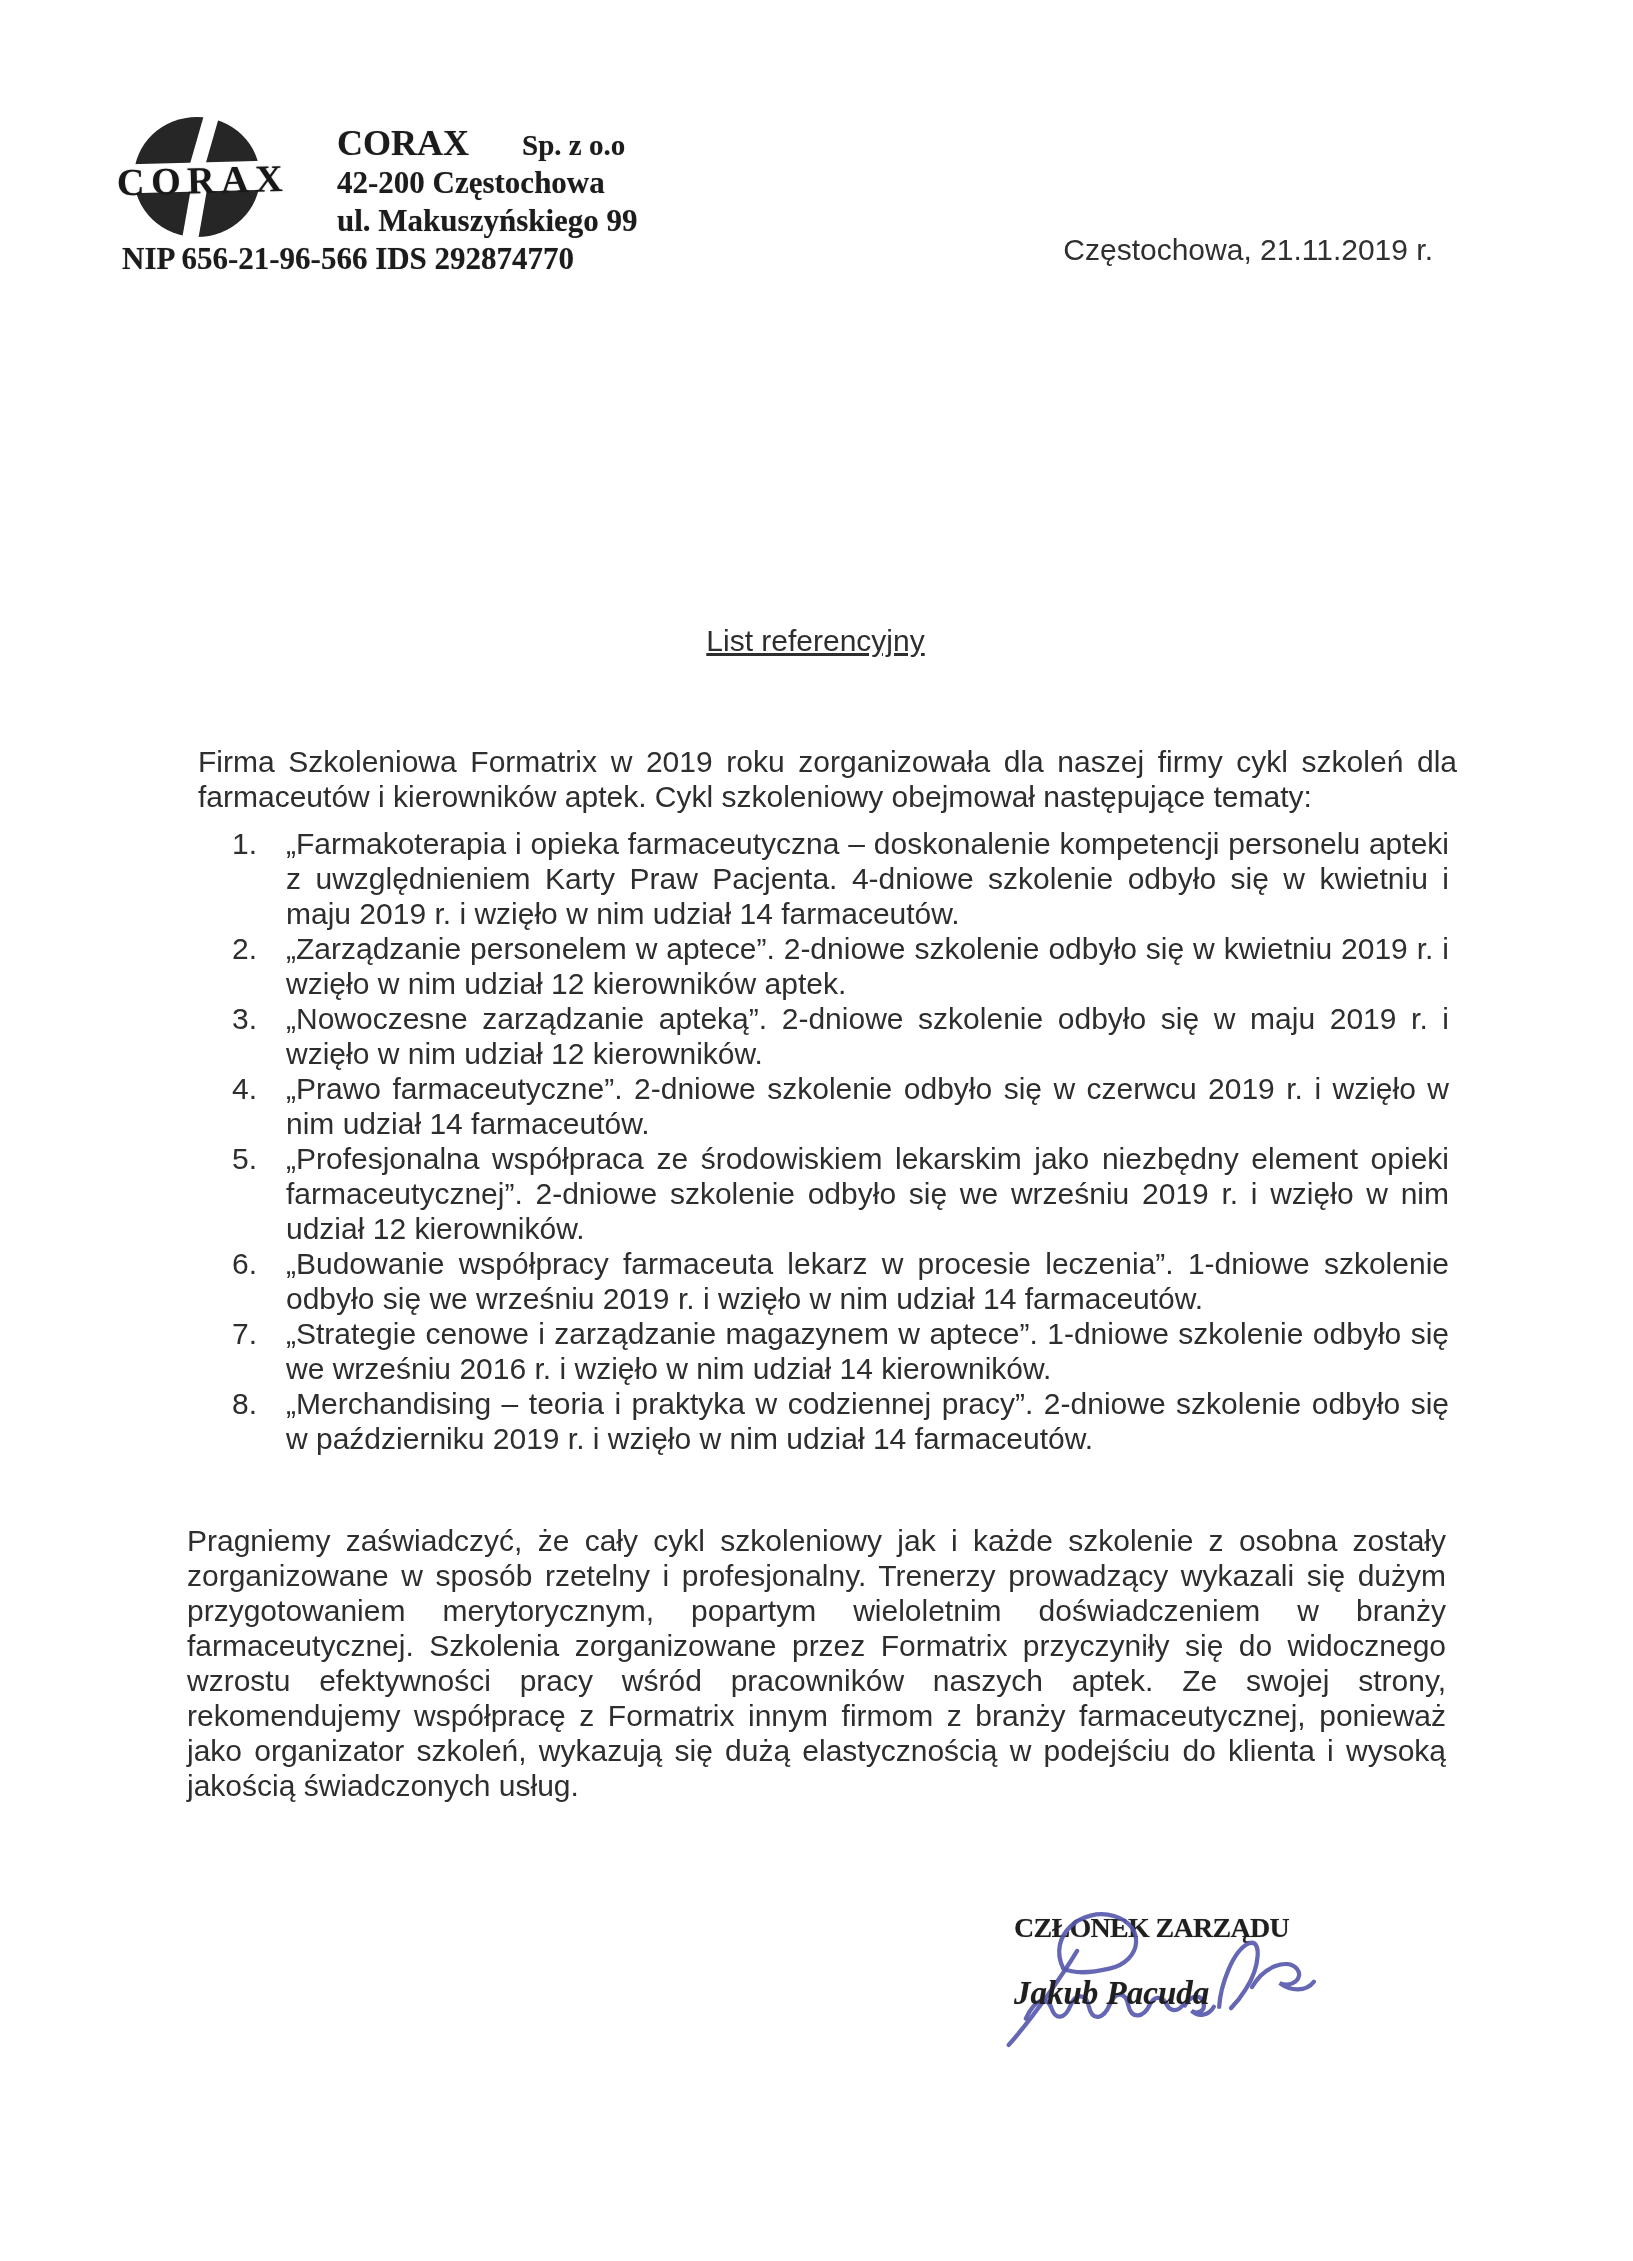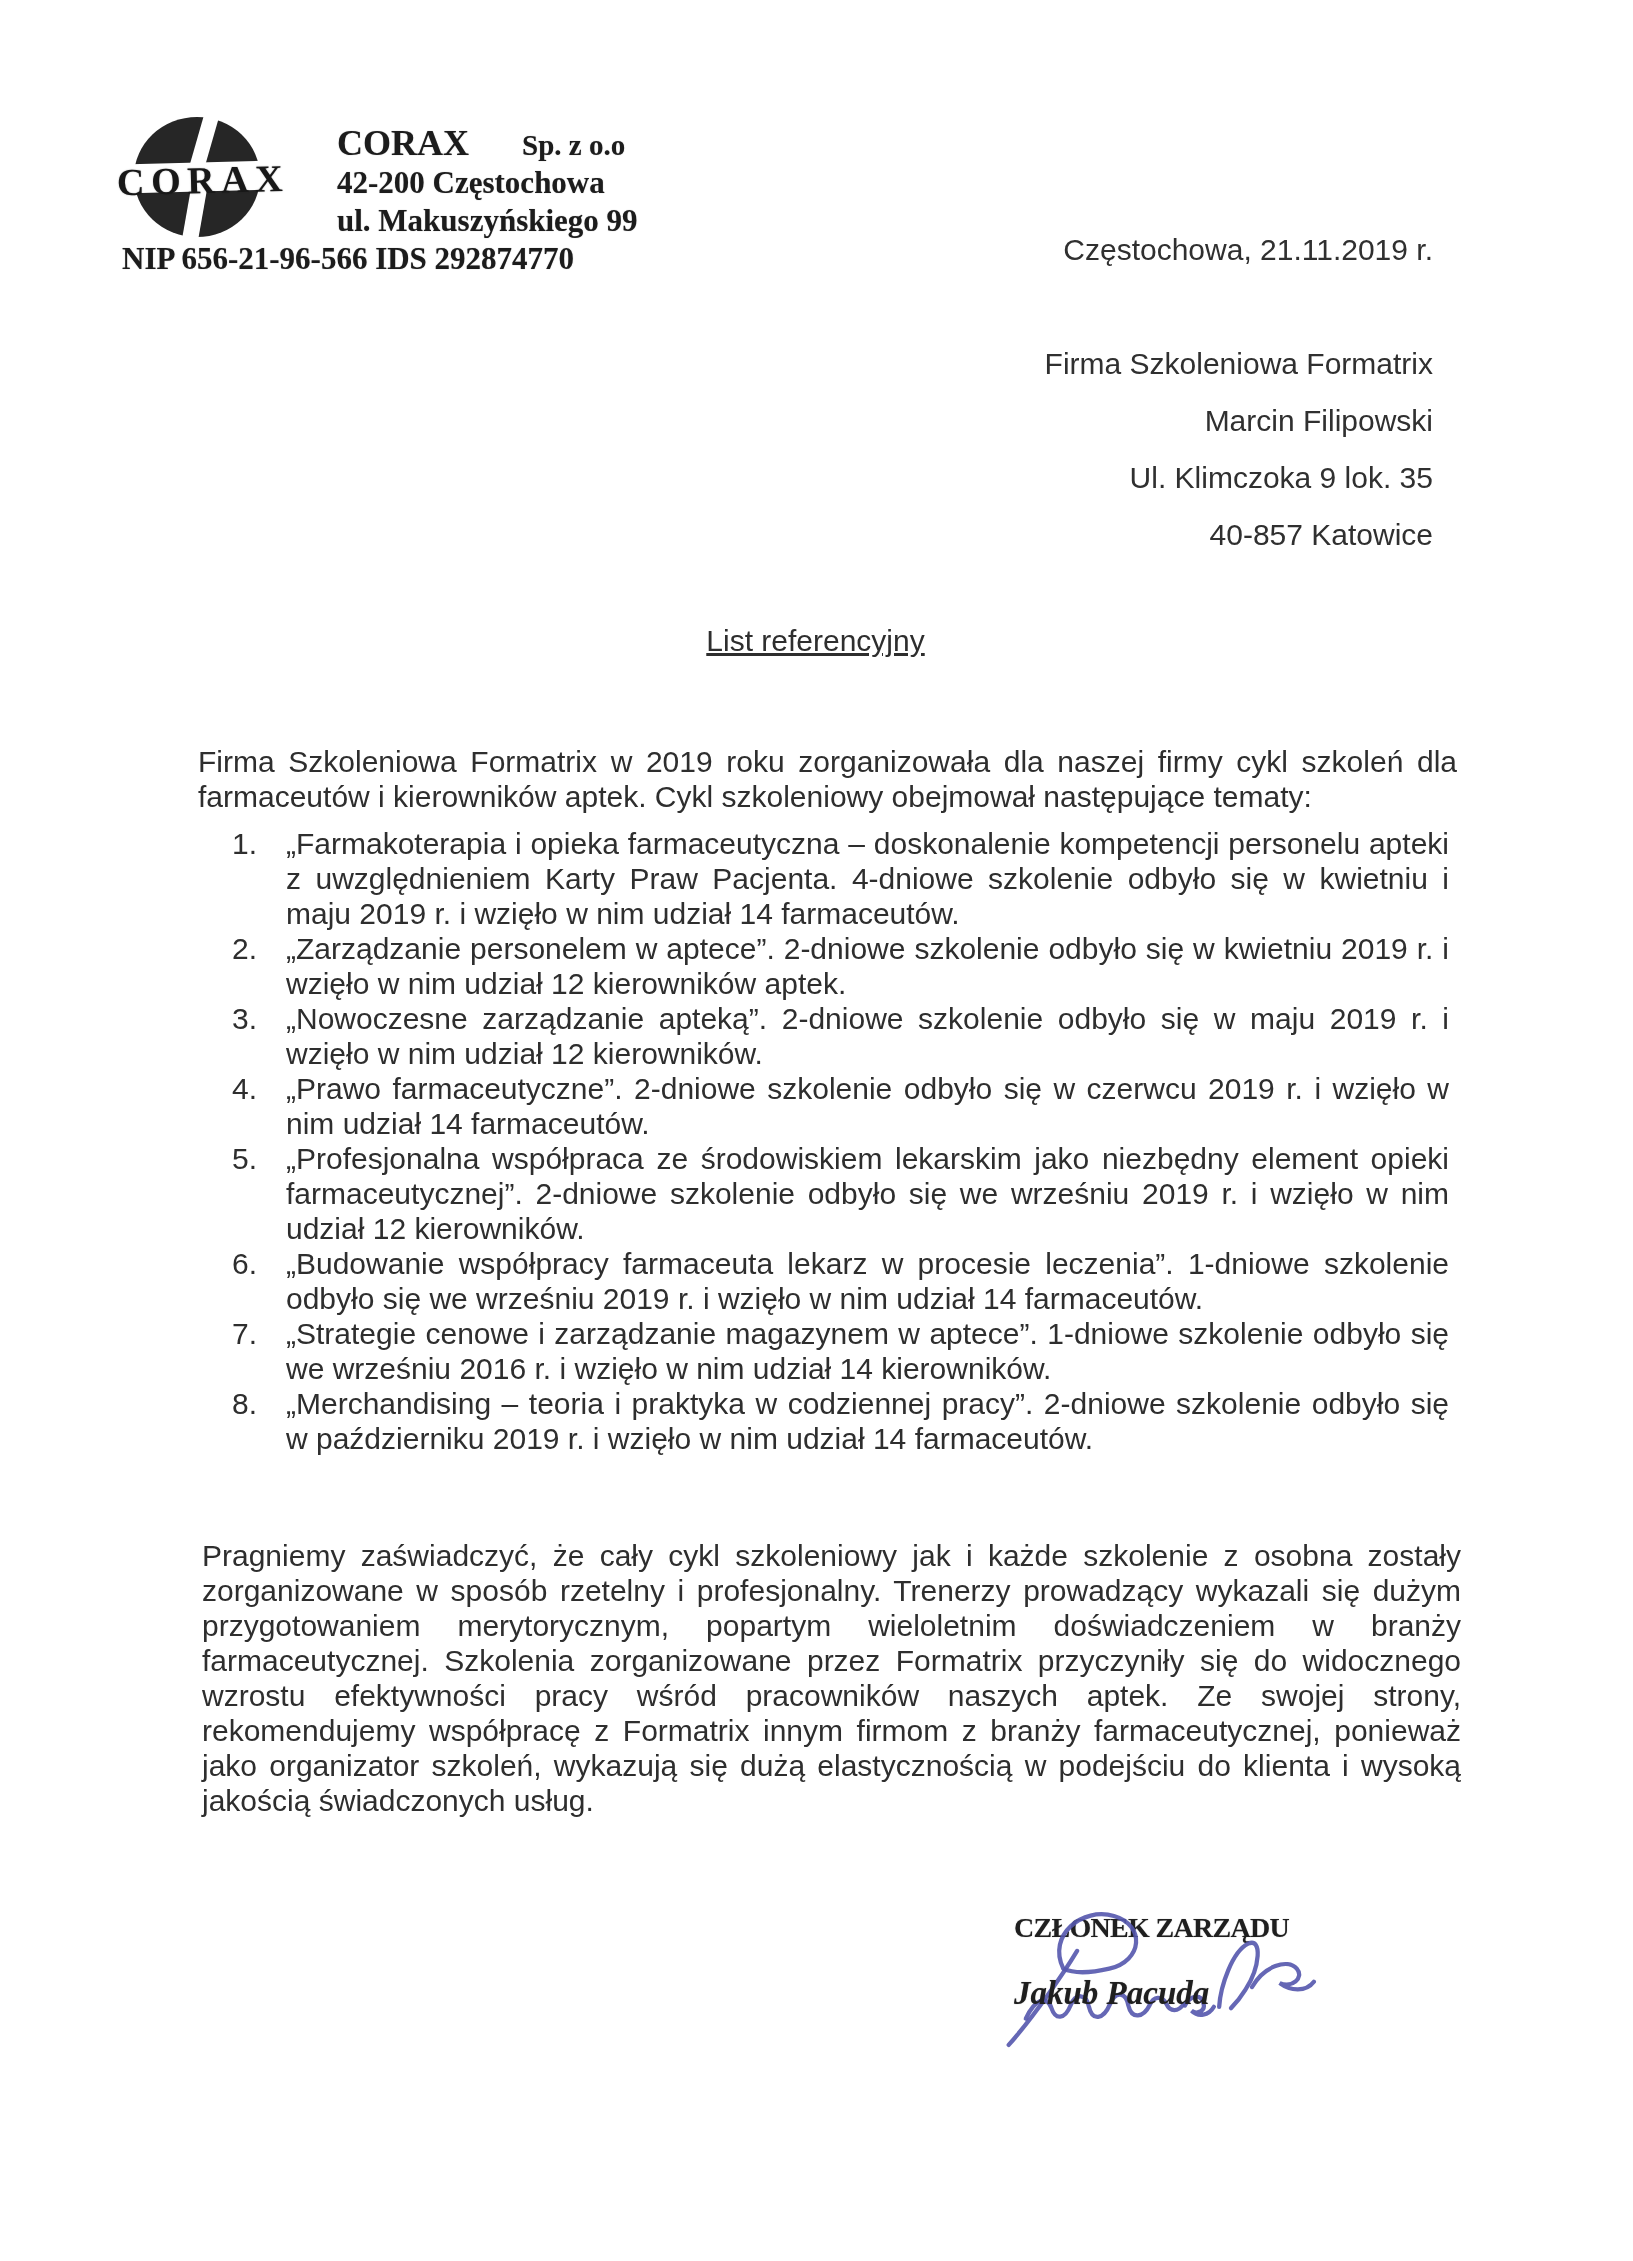--- a/index.html
+++ b/index.html
@@ -79,21 +79,21 @@
   }
   .topics {
     position: absolute; left: 232px; top: 826px; width: 1217px;
     margin: 0; padding: 0; list-style: none;
     font-size: 30px; line-height: 35px;
   }
   .topic { display: flex; margin: 0; }
   .topic-num { flex: 0 0 54px; }
   .topic-text { flex: 1 1 auto; text-align: justify; }
   .closing {
-    position: absolute; left: 186px; top: 1522px; width: 1259px; margin: 16px;
+    position: absolute; left: 186px; top: 1522px; width: 1259px; margin: 1px;
     font-size: 30px; line-height: 35px; text-align: justify;
   }
 
   
   .signature { position: absolute; left: 948px; top: 1904px; width: 395px; }
   .signature-role {
     position: absolute; left: 66px; top: 8px; width: 263px;
     font-family: "Liberation Serif", serif; font-weight: 700;
     font-size: 28px; letter-spacing: -0.7px; color: #1f1f1f;
     text-align: center; white-space: nowrap;
@@ -124,30 +124,20 @@
     <div class="company">
       <div class="company-name-line"><span>CORAX</span> <span class="company-suffix">Sp. z o.o</span></div>
       <div>42-200 Częstochowa</div>
       <div>ul. Makuszyńskiego 99</div>
     </div>
     <div class="nip-line">NIP 656-21-96-566 IDS 292874770</div>
   </div>
 
   <div class="dateline">Częstochowa, 21.11.2019 r.</div>
 
-  <div class="recipient">
-
-      <div class="recipient-line">Firma Szkoleniowa Formatrix</div>
-
-      <div class="recipient-line">Marcin Filipowski</div>
-
-      <div class="recipient-line">Ul. Klimczoka 9 lok. 35</div>
-
-      <div class="recipient-line">40-857 Katowice</div>
-    </div>
 
   <h1 class="title">List referencyjny</h1>
 
   <p class="intro">Firma Szkoleniowa Formatrix w 2019 roku zorganizowała dla naszej firmy cykl szkoleń dla farmaceutów i kierowników aptek. Cykl szkoleniowy obejmował następujące tematy:</p>
 
   <ol class="topics">
 
       <li class="topic">
         <span class="topic-num">1.</span>
         <span class="topic-text">„Farmakoterapia i opieka farmaceutyczna – doskonalenie kompetencji personelu apteki z uwzględnieniem Karty Praw Pacjenta. 4-dniowe szkolenie odbyło się w kwietniu i maju 2019 r. i wzięło w nim udział 14 farmaceutów.</span>

